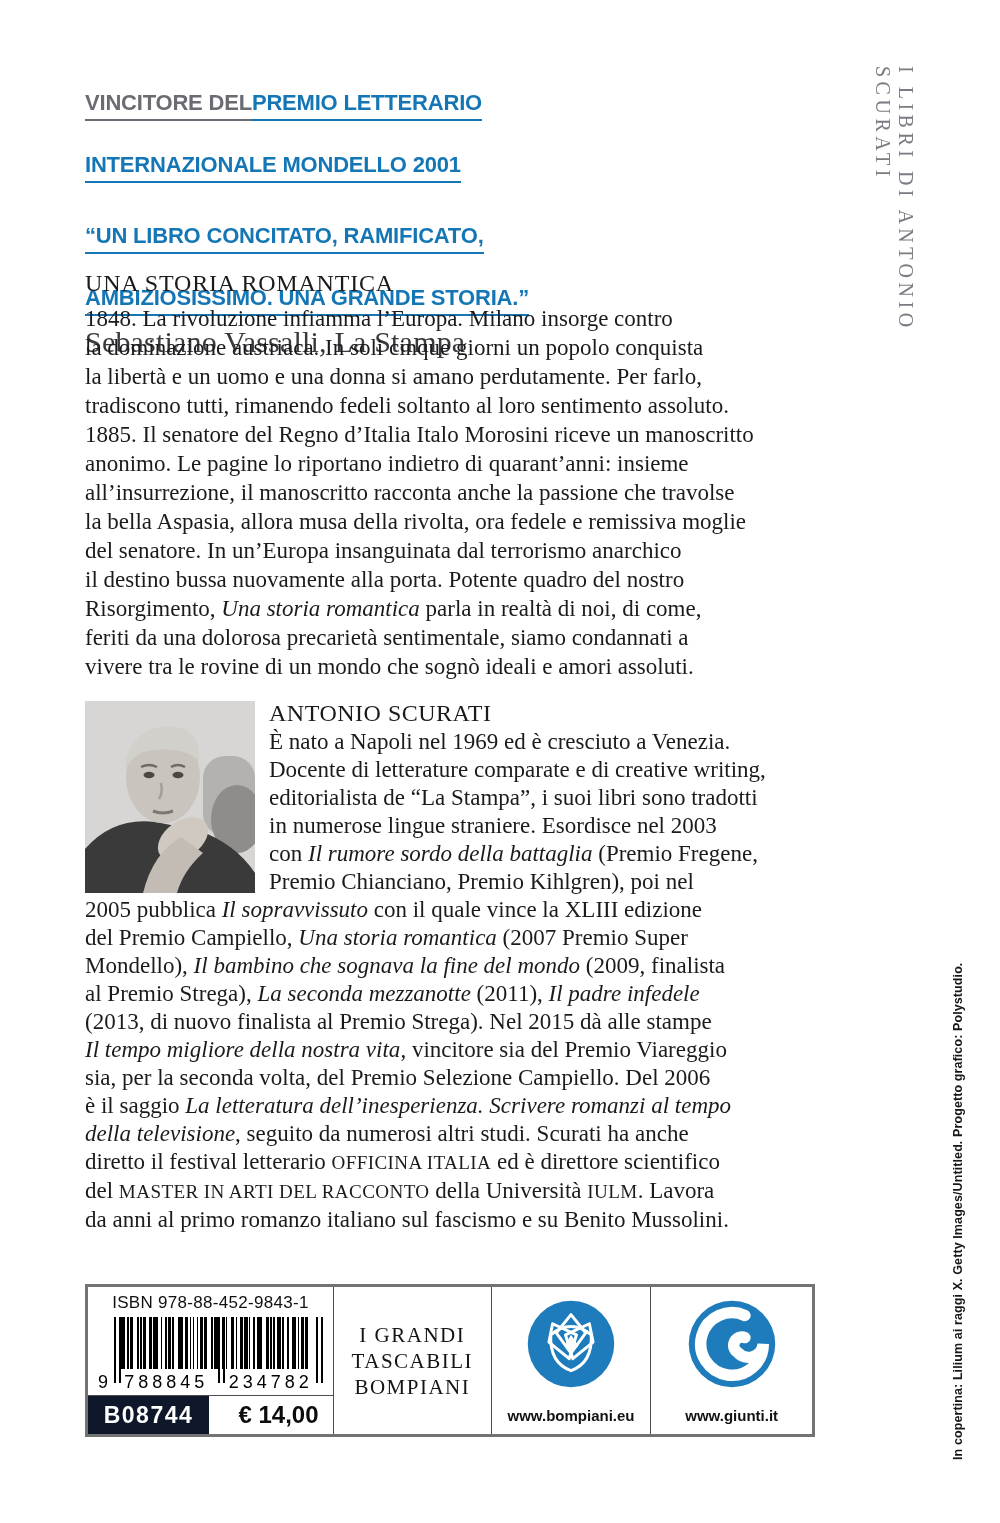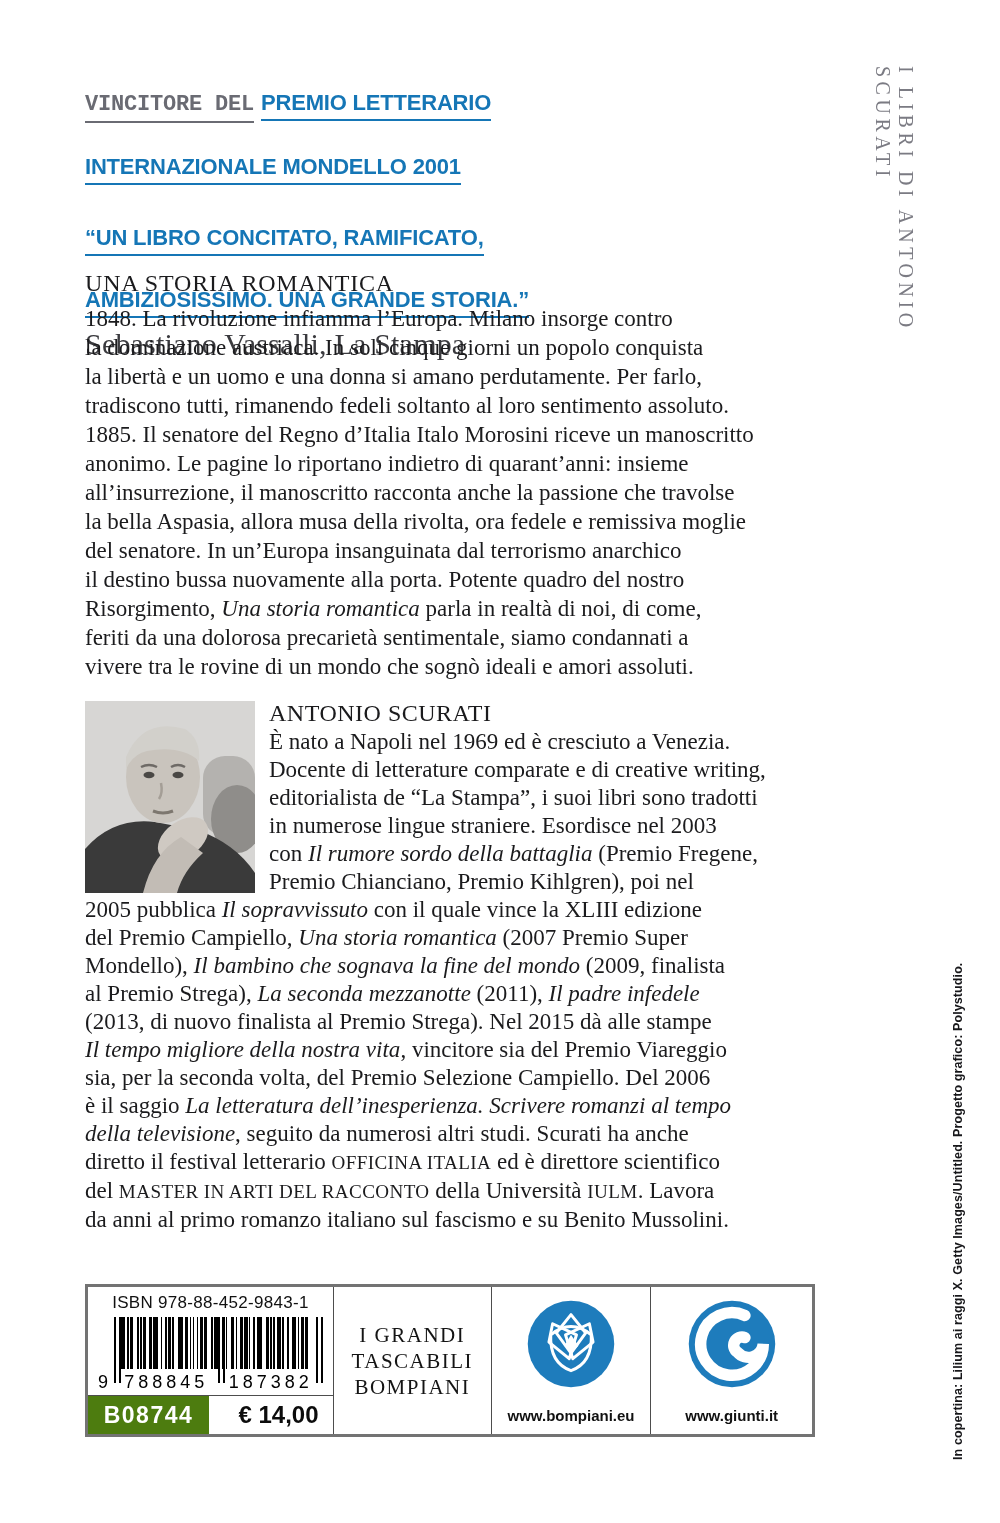--- a/index.html
+++ b/index.html
@@ -10,21 +10,21 @@
   }
   .it{font-style:italic;}
   .sc{font-size:0.83em;letter-spacing:0.4px;}
 
   
   #top-block{position:absolute;left:85px;top:66px;}
   .award-line{font-family:"Liberation Sans","DejaVu Sans",sans-serif;font-weight:700;
     font-size:22px;line-height:26px;margin-bottom:7px;letter-spacing:-0.2px;}
   .u{display:inline-block;border-bottom:2px solid currentColor;padding-bottom:3px;}
   .blue{color:#1576b6;margin-top:24px;}
-  .gray{color:#6a6b73;margin-right:7px;font-family:Liberation Mono, monospace;}
+  .gray{color:#6a6b73;margin-right:0;}
   .quote-block{margin-top:16px;}
   .attribution{margin-top:9px;font-size:30px;color:#3a3a3e;letter-spacing:0.2px;}
 
   
   #synopsis{position:absolute;left:85px;top:270px;width:792px;}
   #synopsis h2{font-size:24px;font-weight:400;letter-spacing:0.8px;margin:0 0 7px 0;}
   .body{font-size:23px;line-height:29px;margin:0;}
 
   
   #author{position:absolute;left:85px;top:699px;width:792px;}
@@ -54,21 +54,21 @@
   .bars i{display:block;height:52px;background:#000;flex:none;}
   .guard{position:absolute;top:0;width:2px;height:66px;background:#000;}
   .gl{left:0;box-shadow:5px 0 0 #000;}
   .gm{left:50%;box-shadow:5px 0 0 #000;}
   .gr{right:0;box-shadow:-5px 0 0 #000;}
   .digits{display:flex;margin-top:3px;font-family:"Liberation Sans","DejaVu Sans",sans-serif;
     font-size:18px;color:#000;}
   .d9{width:16px;}
   .dg{flex:1;text-align:center;letter-spacing:4px;}
   .barcode-bottom{height:45px;display:flex;}
-  .code-box{width:121px;background:#4d7c0f;color:#fff;display:flex;align-items:center;justify-content:center;
+  .code-box{width:121px;background:#0f172a;color:#fff;display:flex;align-items:center;justify-content:center;
     font-family:"Liberation Sans","DejaVu Sans",sans-serif;font-weight:700;font-size:23px;letter-spacing:1.5px;}
   .price-box{flex:1;display:flex;align-items:center;justify-content:center;color:#0c0c0c;
     font-family:"Liberation Sans","DejaVu Sans",sans-serif;font-weight:700;font-size:24px;padding-left:15px;}
   .cell-imprint{width:159px;display:flex;align-items:center;justify-content:center;text-align:center;
     font-size:21px;line-height:26px;letter-spacing:1.5px;color:#141414;}
   .cell-logo{width:161px;display:flex;flex-direction:column;align-items:center;padding-top:11px;box-sizing:border-box;}
   .cell-logo.last{width:162px;}
   .url{font-family:"Liberation Sans","DejaVu Sans",sans-serif;font-weight:700;font-size:15px;
     color:#111;margin-top:13px;}
 </style>
@@ -164,21 +164,21 @@
             <i style="width: 1.6px; margin-left: 1.3px;"></i>
             <i style="width: 1.6px; margin-left: 3.9px;"></i>
             <i style="width: 4.8px; margin-left: 2.6px;"></i>
             <i style="width: 1.6px; margin-left: 1.3px;"></i>
             <i style="width: 3.2px; margin-left: 1.3px;"></i>
             <i style="width: 3.2px; margin-left: 1.3px;"></i>
           </div>
         <div class="digits">
           <span class="d9">9</span>
           <span class="dg">788845</span>
-          <span class="dg">187382</span>
+          <span class="dg">234782</span>
         </div>
       </div>
       <div class="barcode-bottom">
         <div class="code-box">B08744</div>
         <div class="price-box">€ 14,00</div>
       </div>
     </div>
 
     <div class="cell cell-imprint">
       <div>I GRANDI<br>TASCABILI<br>BOMPIANI</div>

